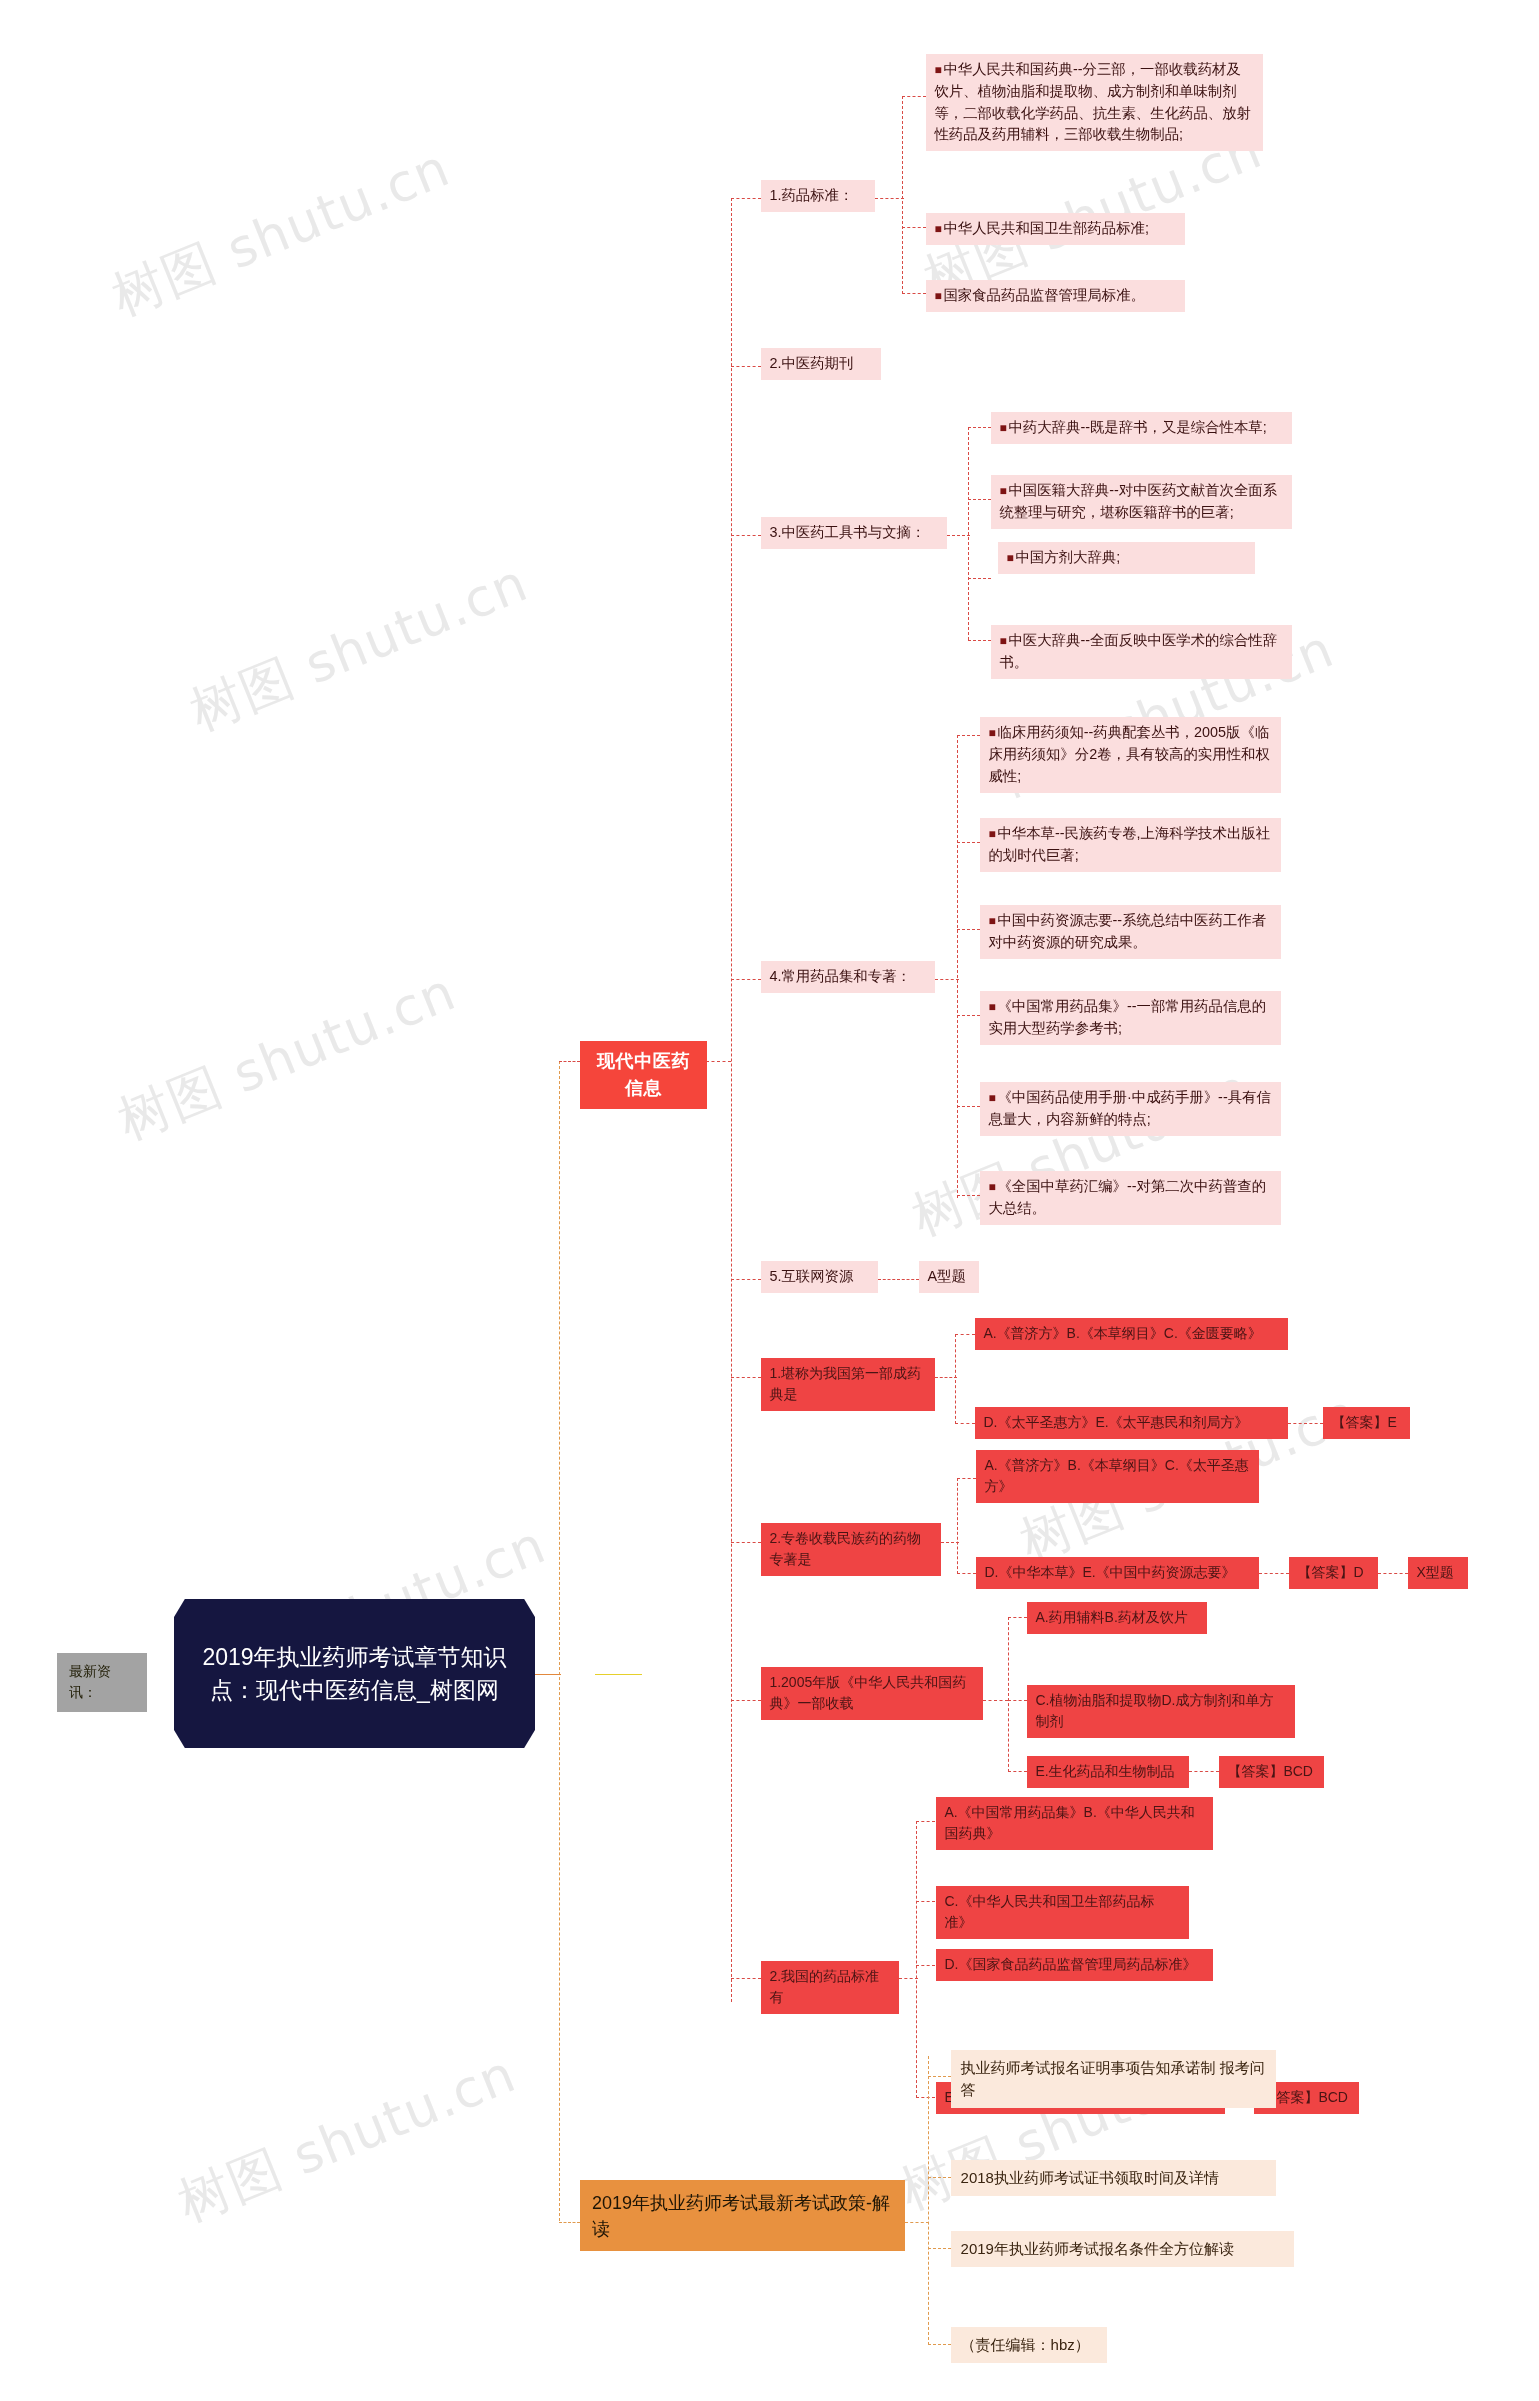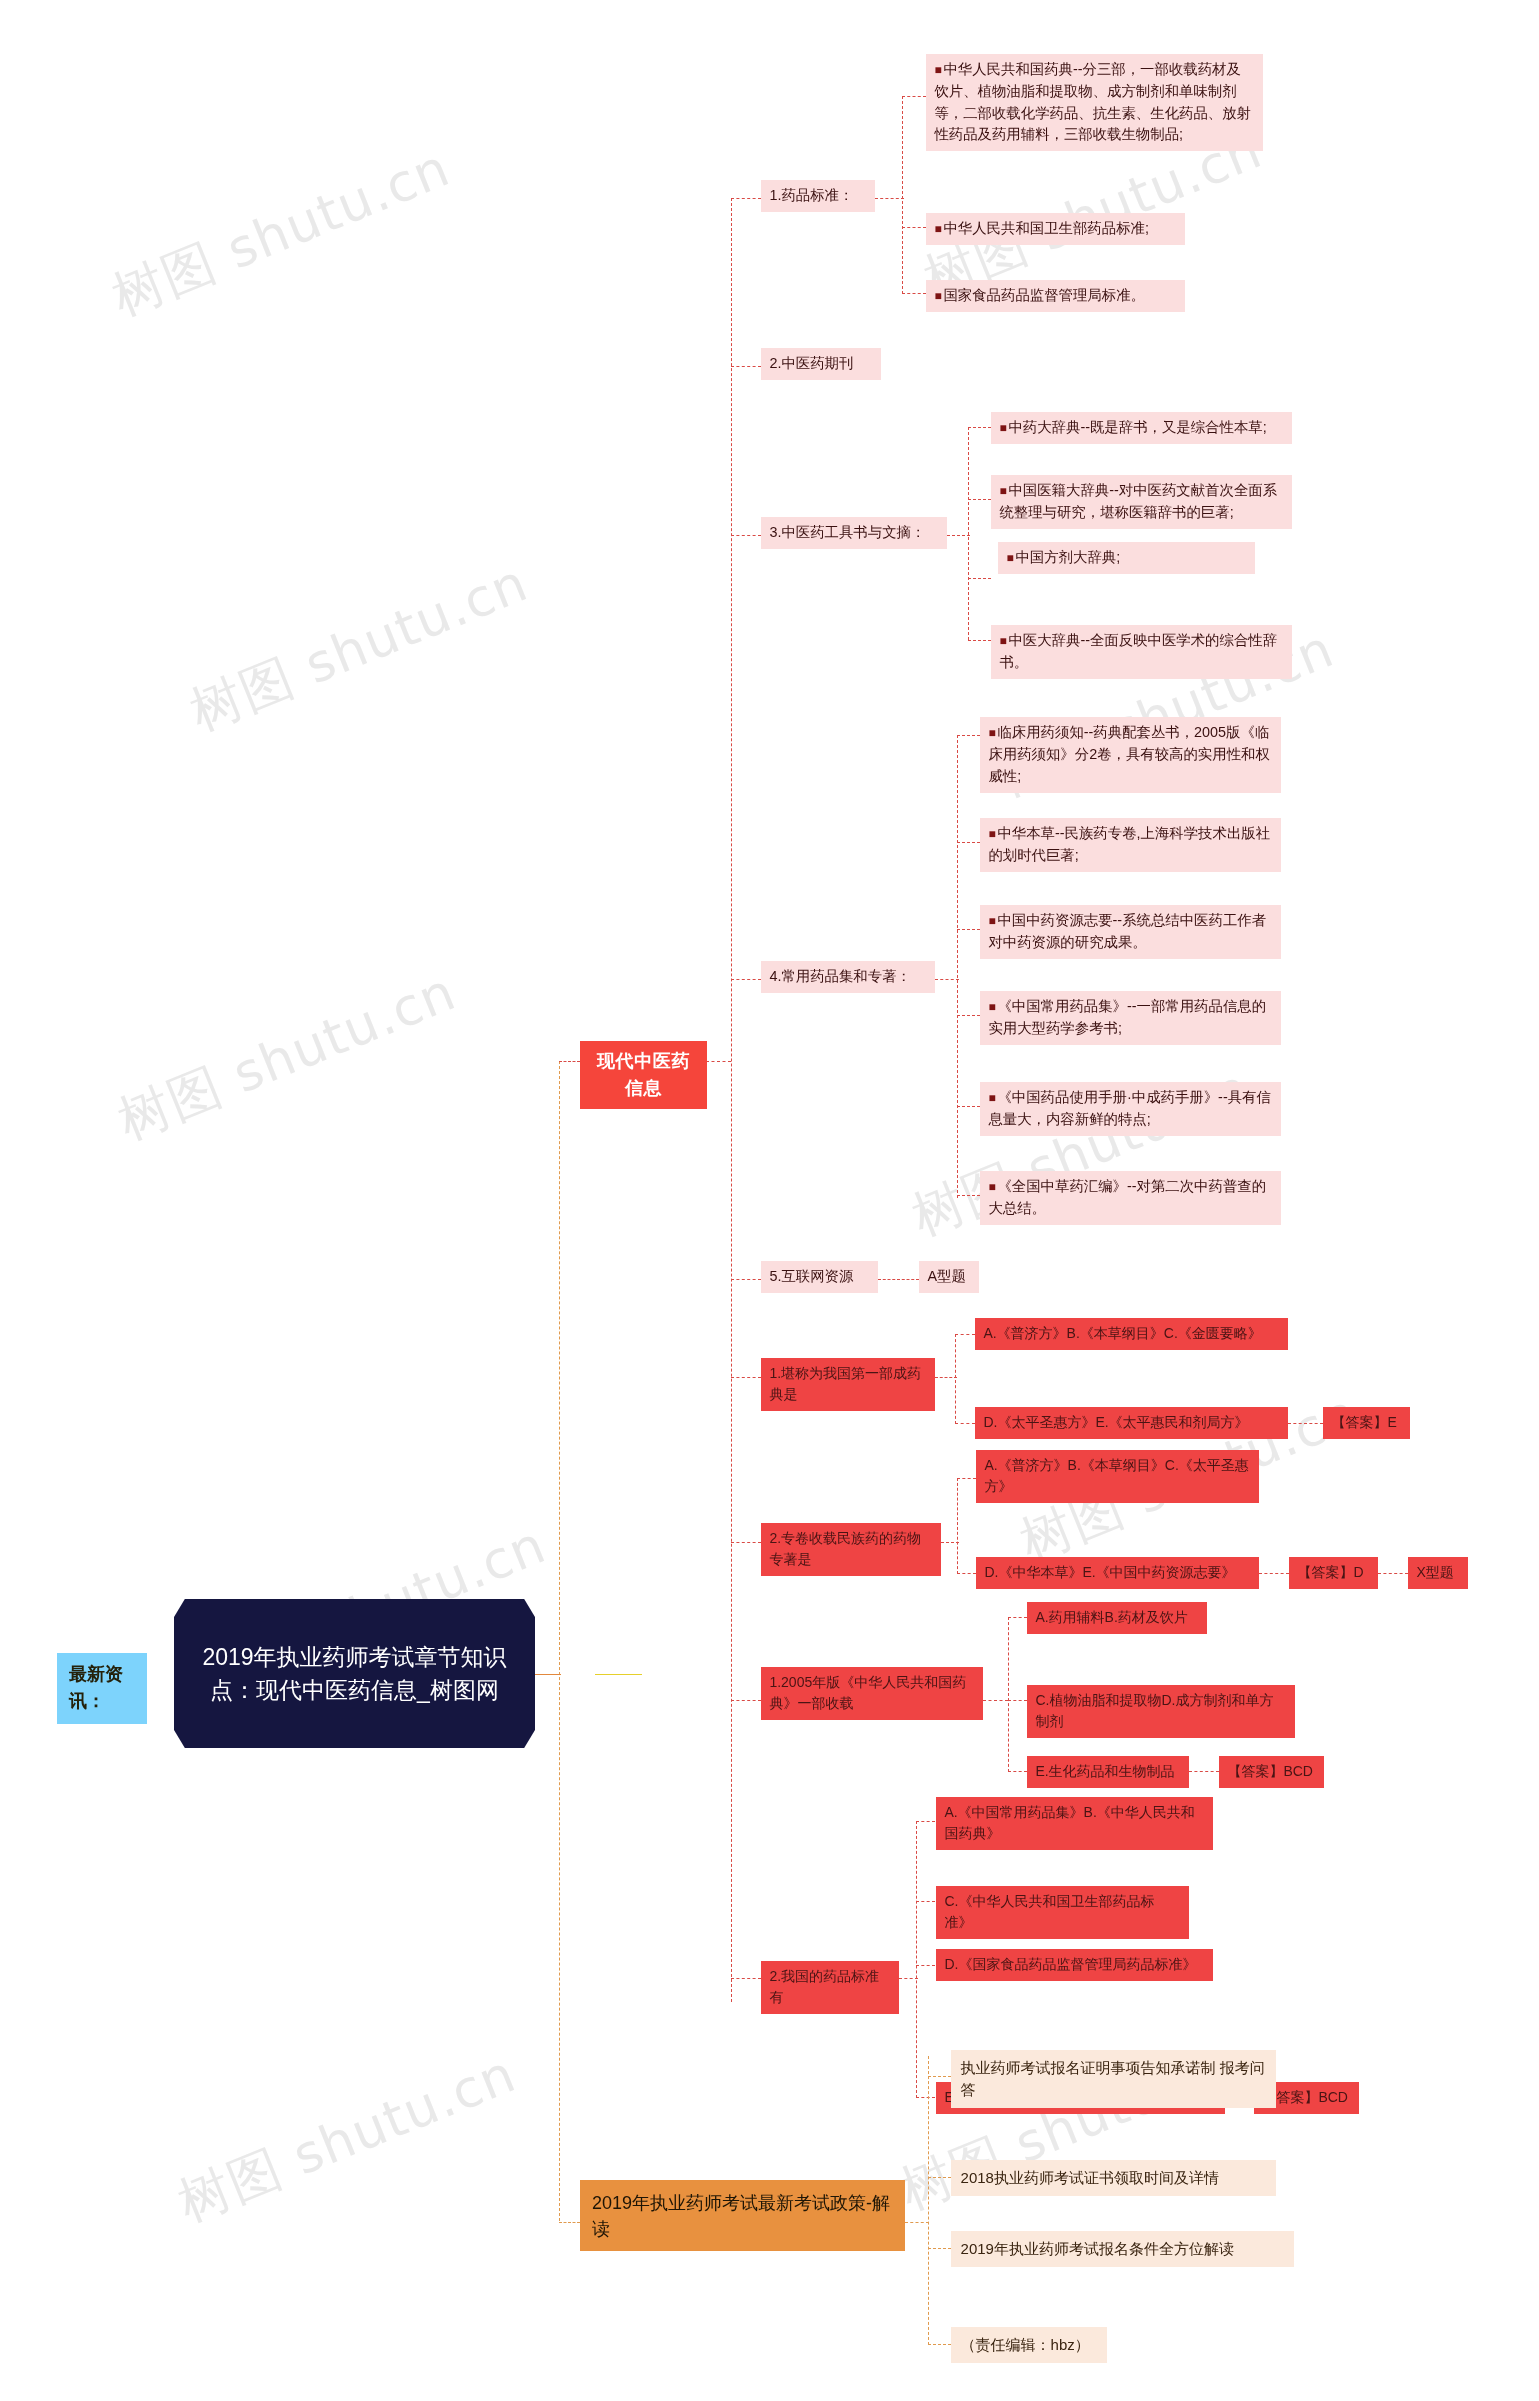--- a/index.html
+++ b/index.html
@@ -17,21 +17,21 @@
   
   .node{position:absolute;box-sizing:border-box;display:flex;align-items:center;
         line-height:1.5;}
   .node span.t{display:block;width:100%;}
 
   .pink{background:#fbdede;color:#3a1010;padding:5.4px 8.4px;font-size:14.4px;}
   .pink2{background:#ef4444;color:#4a1414;padding:5.4px 8.4px;font-size:14px;}
   .peach{background:#fbe9dc;color:#3a2410;padding:6.6px 9.6px;font-size:15px;}
   .red{background:#f5453b;color:#ffffff;padding:7.2px 12px;font-size:18px;
        font-weight:600;letter-spacing:0.6px;}
-  .yellow{background:#7dd3fc;color:#24210a;padding:8.4px 12px;font-size:18px;font-weight:bold;}
+  .yellow{background:#a3a3a3;color:#24210a;padding:8.4px 12px;font-size:14px;}
 
   .root{position:absolute;background:#151640;color:#ffffff;font-size:23px;
         line-height:1.42;padding:15.6px 20.4px;box-sizing:border-box;
         display:flex;align-items:center;justify-content:center;text-align:center;
         clip-path:polygon(0 12%,3% 0,97% 0,100% 12%,100% 88%,97% 100%,3% 100%,0 88%);}
 
   .bullet{color:#7e1414;font-size:12px;margin-right:1.8px;}
 
   
   .ln{position:absolute;}

